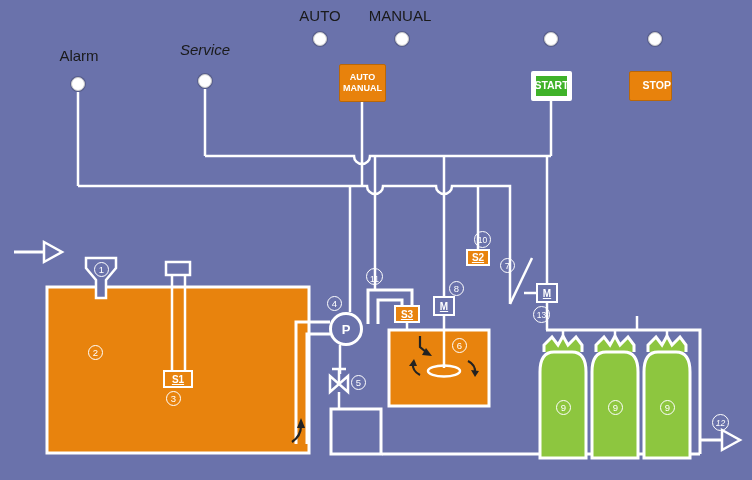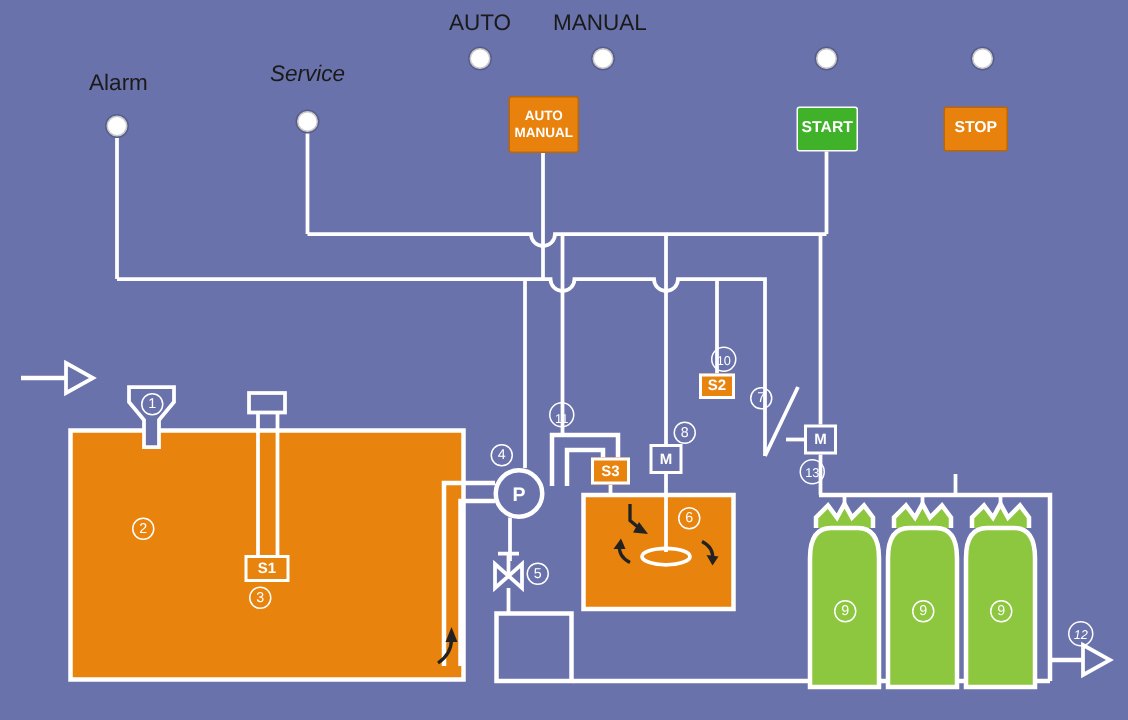--- a/index.html
+++ b/index.html
@@ -22,24 +22,24 @@
   .lamp{
     position:absolute;z-index:3;width:14px;height:14px;border-radius:50%;
     background:#fff;border:1px solid #c9c9c9;box-shadow:0 0 0 1px rgba(0,0,0,.18);
     box-sizing:border-box;
   }
   .btn{
     position:absolute;z-index:3;display:flex;flex-direction:column;align-items:center;justify-content:center;
     color:#fff;font-weight:bold;box-sizing:border-box;border-radius:2px;cursor:pointer;line-height:1.25;
   }
   .btn.orange{background:var(--button_orange,#e8820c);border:1px solid #b96708;}
-  .btn.green{background:var(--start_green,#3fb229);border:1px solid #ffffff;}
+  .btn.green{background:var(--start_green,#3fb229);border:5px solid #ffffff;}
   .box{
     position:absolute;z-index:3;display:flex;align-items:center;justify-content:center;
-    border:2px solid #fff;color:#fff;font-weight:bold;font-size:10px;box-sizing:border-box;
+    border:2px solid #fff;color:#fff;font-weight:bold;font-size:10px;box-sizing:border-box;text-decoration:underline;
   }
   .box.fillorange{background:var(--tank_orange,#e8830d);}
   .pump{
     position:absolute;z-index:3;width:34px;height:34px;border-radius:50%;border:3px solid #fff;
     display:flex;align-items:center;justify-content:center;color:#fff;font-weight:bold;font-size:13px;
     box-sizing:border-box;
   }
   .num{
     position:absolute;z-index:4;width:15px;height:15px;border-radius:50%;border:1.5px solid #fff;
     color:#fff;font-size:9.5px;display:flex;align-items:center;justify-content:center;box-sizing:border-box;
@@ -161,21 +161,21 @@
   <div class="lamp" style="left:544px;top:32px;"></div>
   <div class="lamp" style="left:648px;top:32px;"></div>
 
   <div class="btn orange" style="left:339px;top:64px;width:47px;height:38px;font-size:9px;">
     <span>AUTO</span>
     <span>MANUAL</span>
   </div>
   <div class="btn green" style="left:531px;top:71px;width:41px;height:30px;font-size:10.5px;">
     <span>START</span>
   </div>
-  <div class="btn orange" style="left:629px;top:71px;width:43px;height:30px;font-size:10.5px;">
+  <div class="btn orange" style="left:629px;top:71px;width:43px;height:30px;font-size:10.5px;align-items:flex-end;">
     <span>STOP</span>
   </div>
 
   <div class="pump" style="left:329px;top:312px;">
     <span>P</span>
   </div>
 
   <div class="box fillorange" style="left:163px;top:370px;width:30px;height:18px;">
     <span>S1</span>
   </div>

